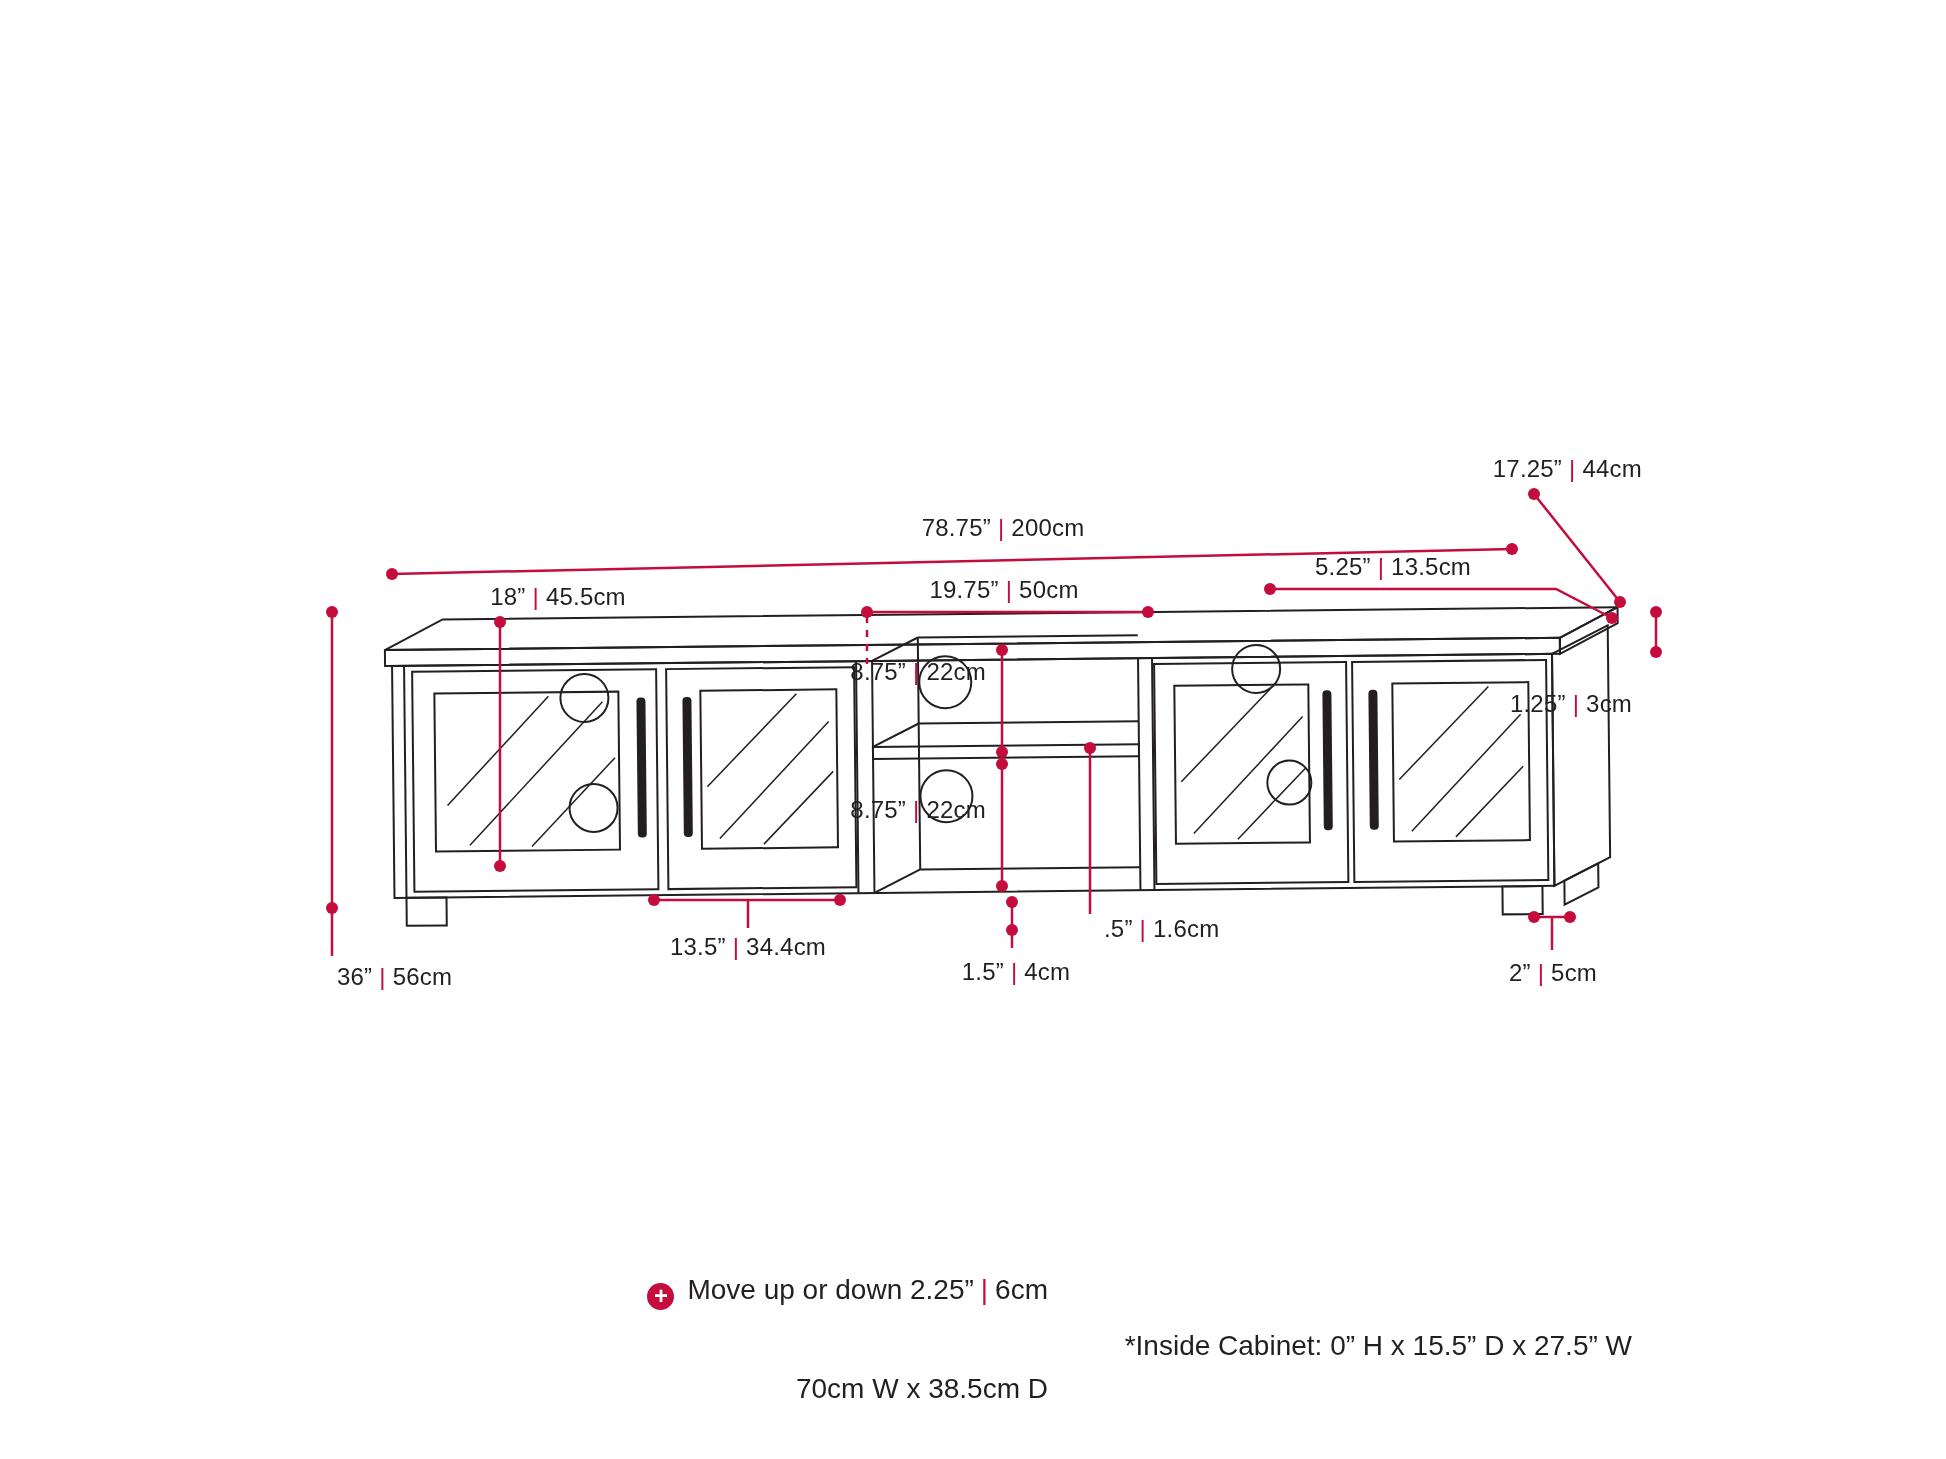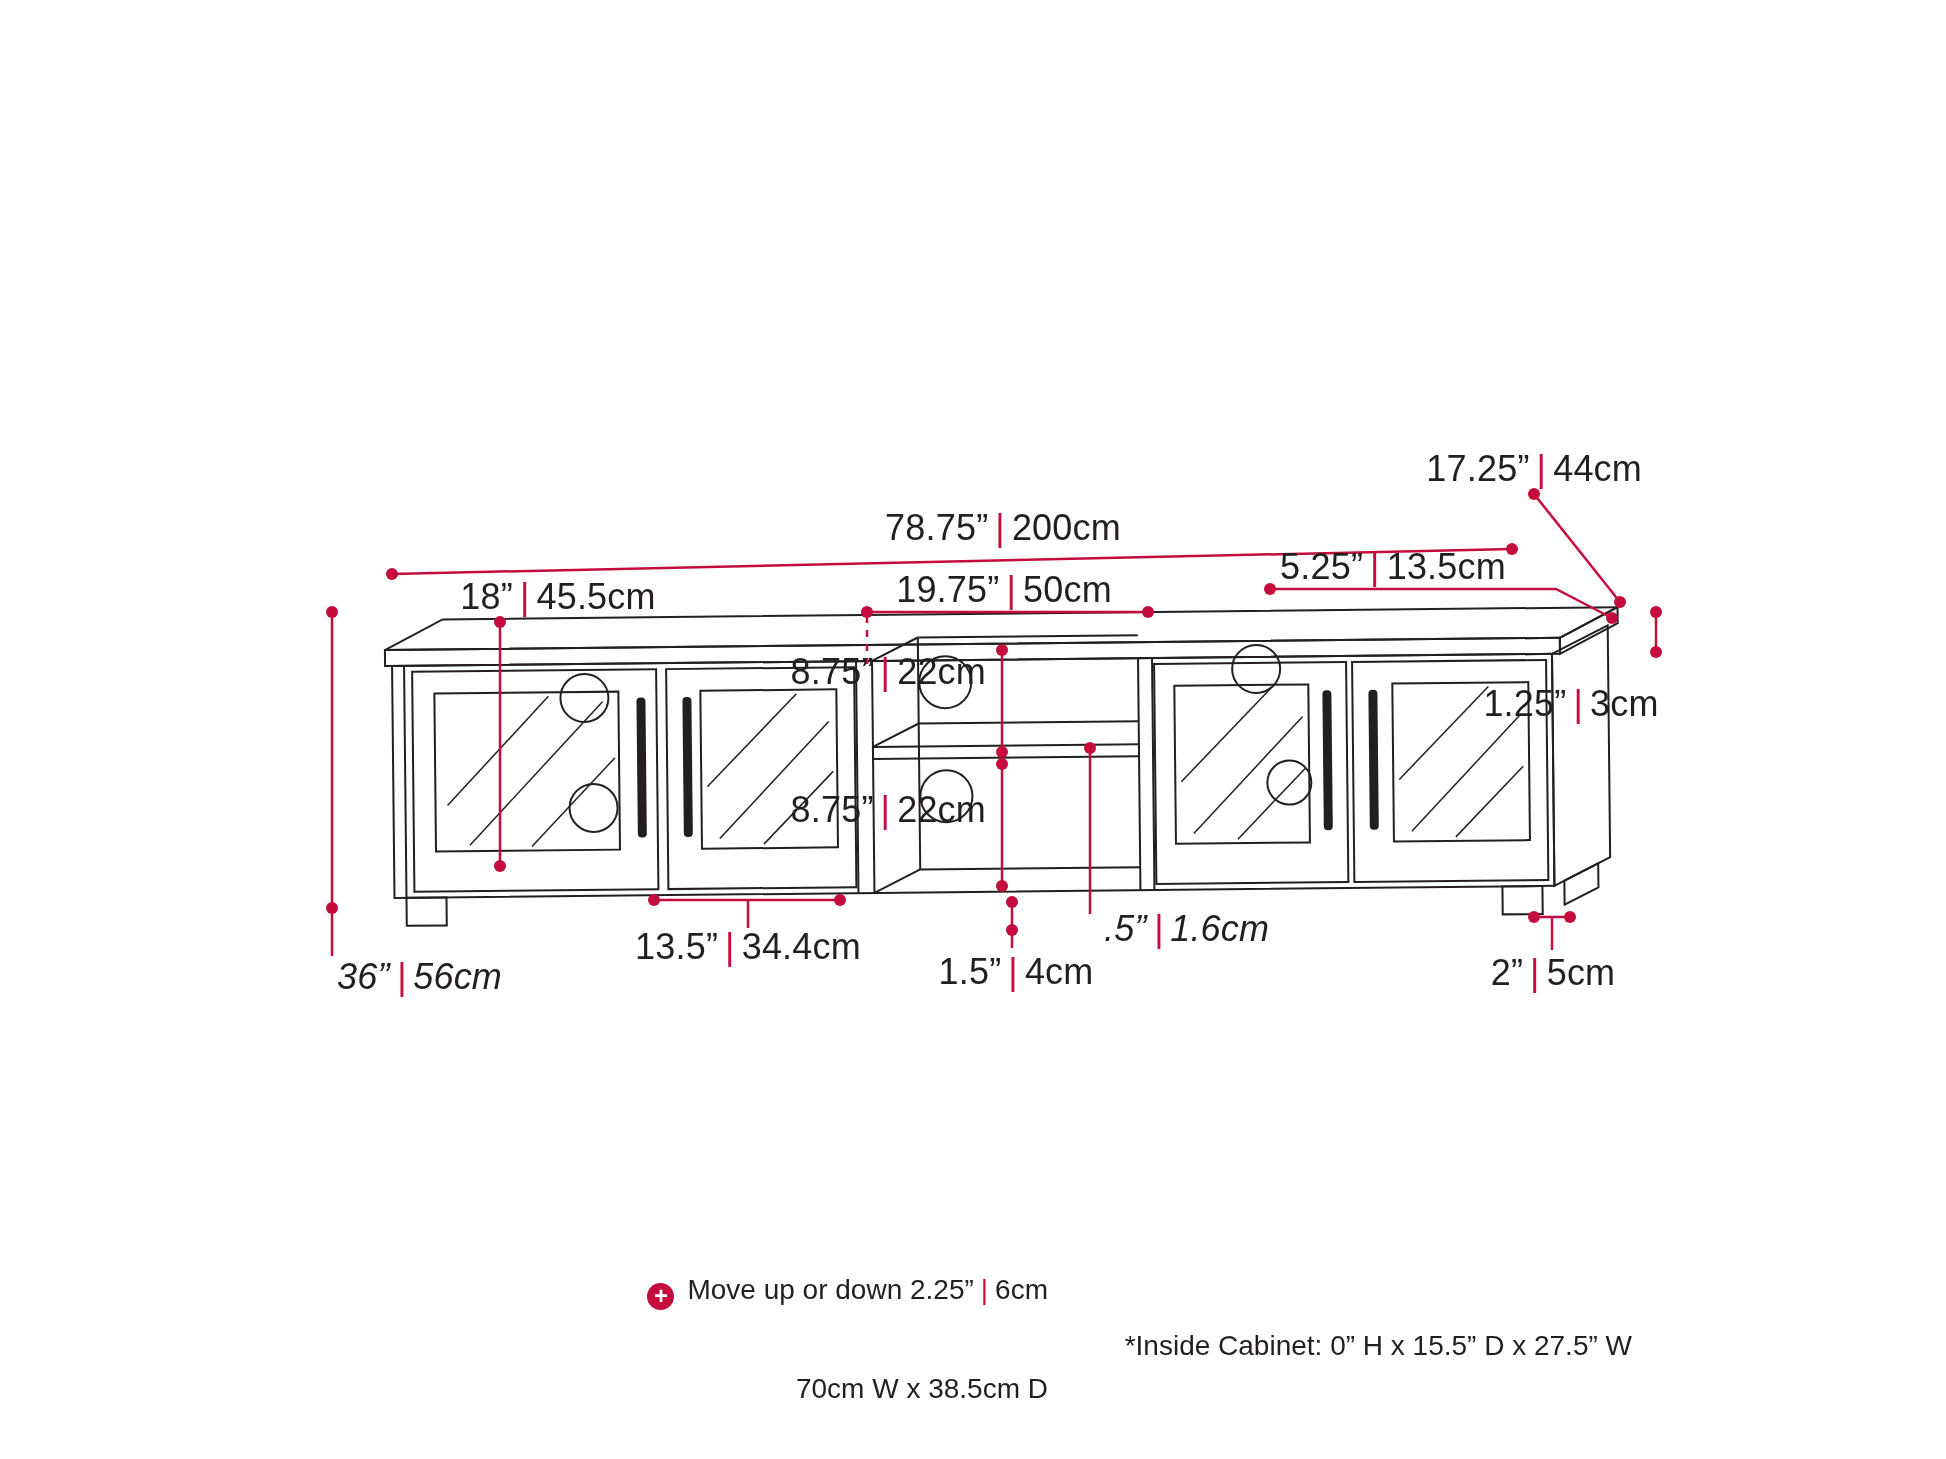--- a/index.html
+++ b/index.html
@@ -13,27 +13,27 @@
     height:1459px;
     background:#ffffff;
     font-family:"Liberation Sans", sans-serif;
     color:var(--ink);
     overflow:hidden;
   }
   .stage svg{position:absolute;left:0;top:0;}
   .dim-label{
     position:absolute;
     transform:translate(-50%,-50%);
-    font-size:36px;
+    font-size:24px;
     font-weight:500;
     letter-spacing:.2px;
     white-space:nowrap;
   }
   .dim-label.anchor-right{transform:translate(-100%,-50%);}
-  .dim-label.anchor-left{transform:translate(0,-50%);font-style:italic;}
+  .dim-label.anchor-left{transform:translate(0,-50%);}
   .pipe{color:var(--accent);margin:0 7px;font-weight:400;}
   .note{
     position:absolute;
     font-size:28px;
     font-weight:500;
     white-space:nowrap;
     text-align:right;
   }
   .plus-badge{
     display:inline-flex;

